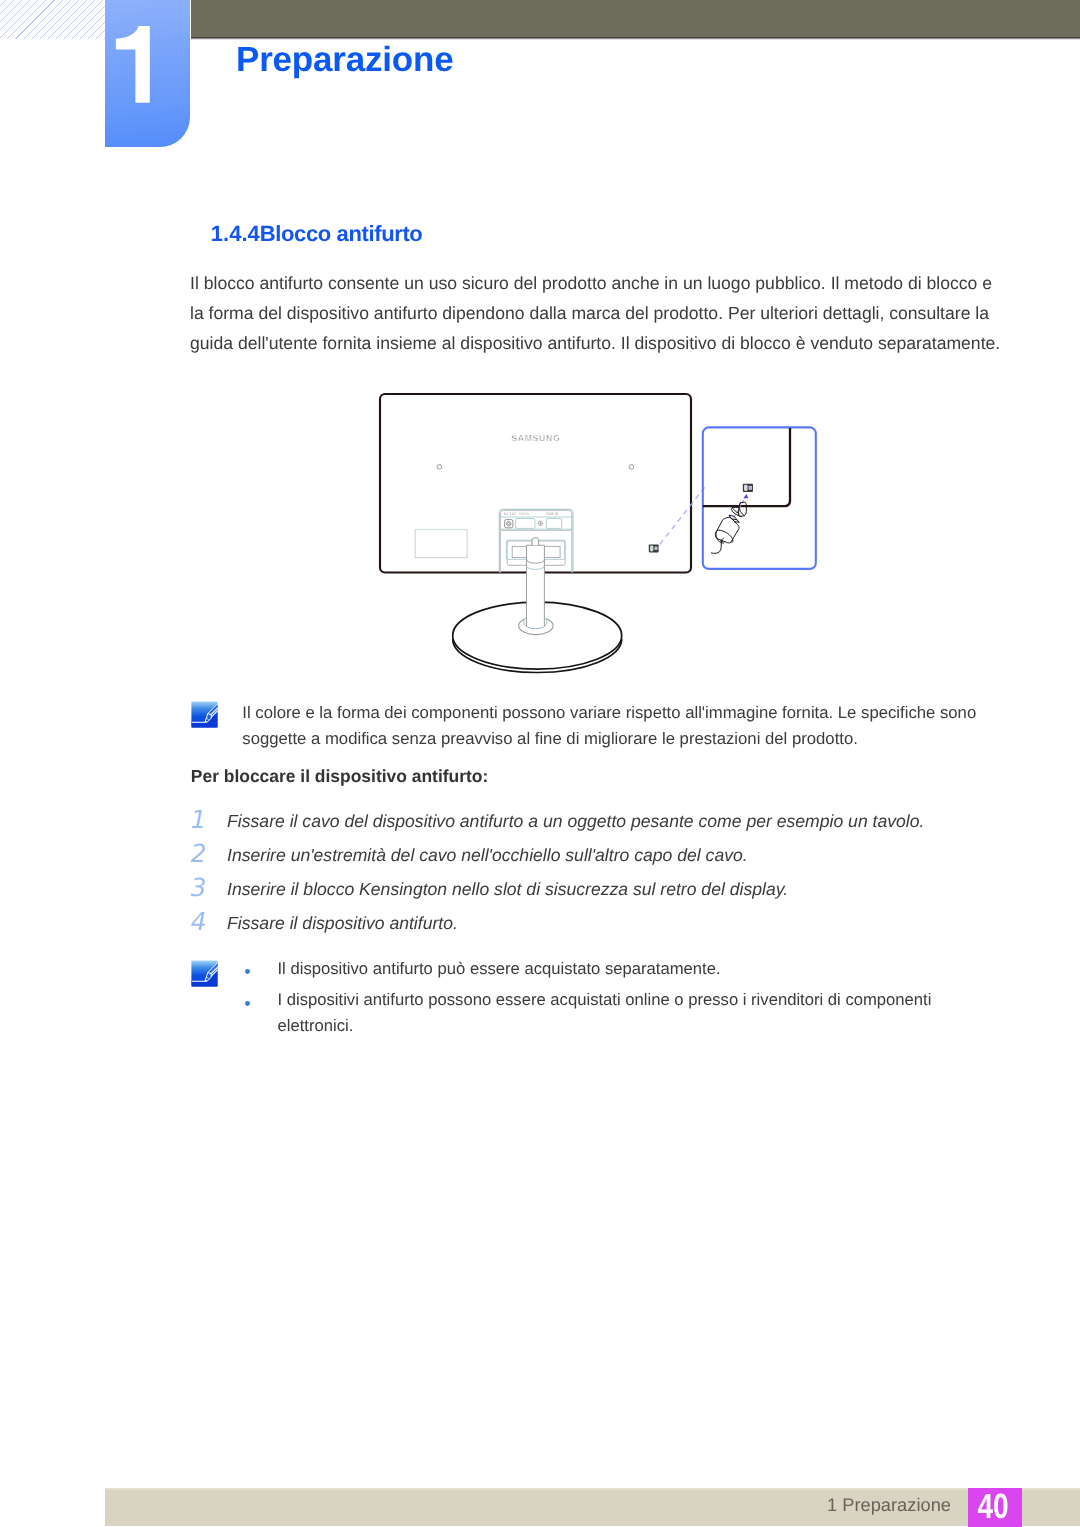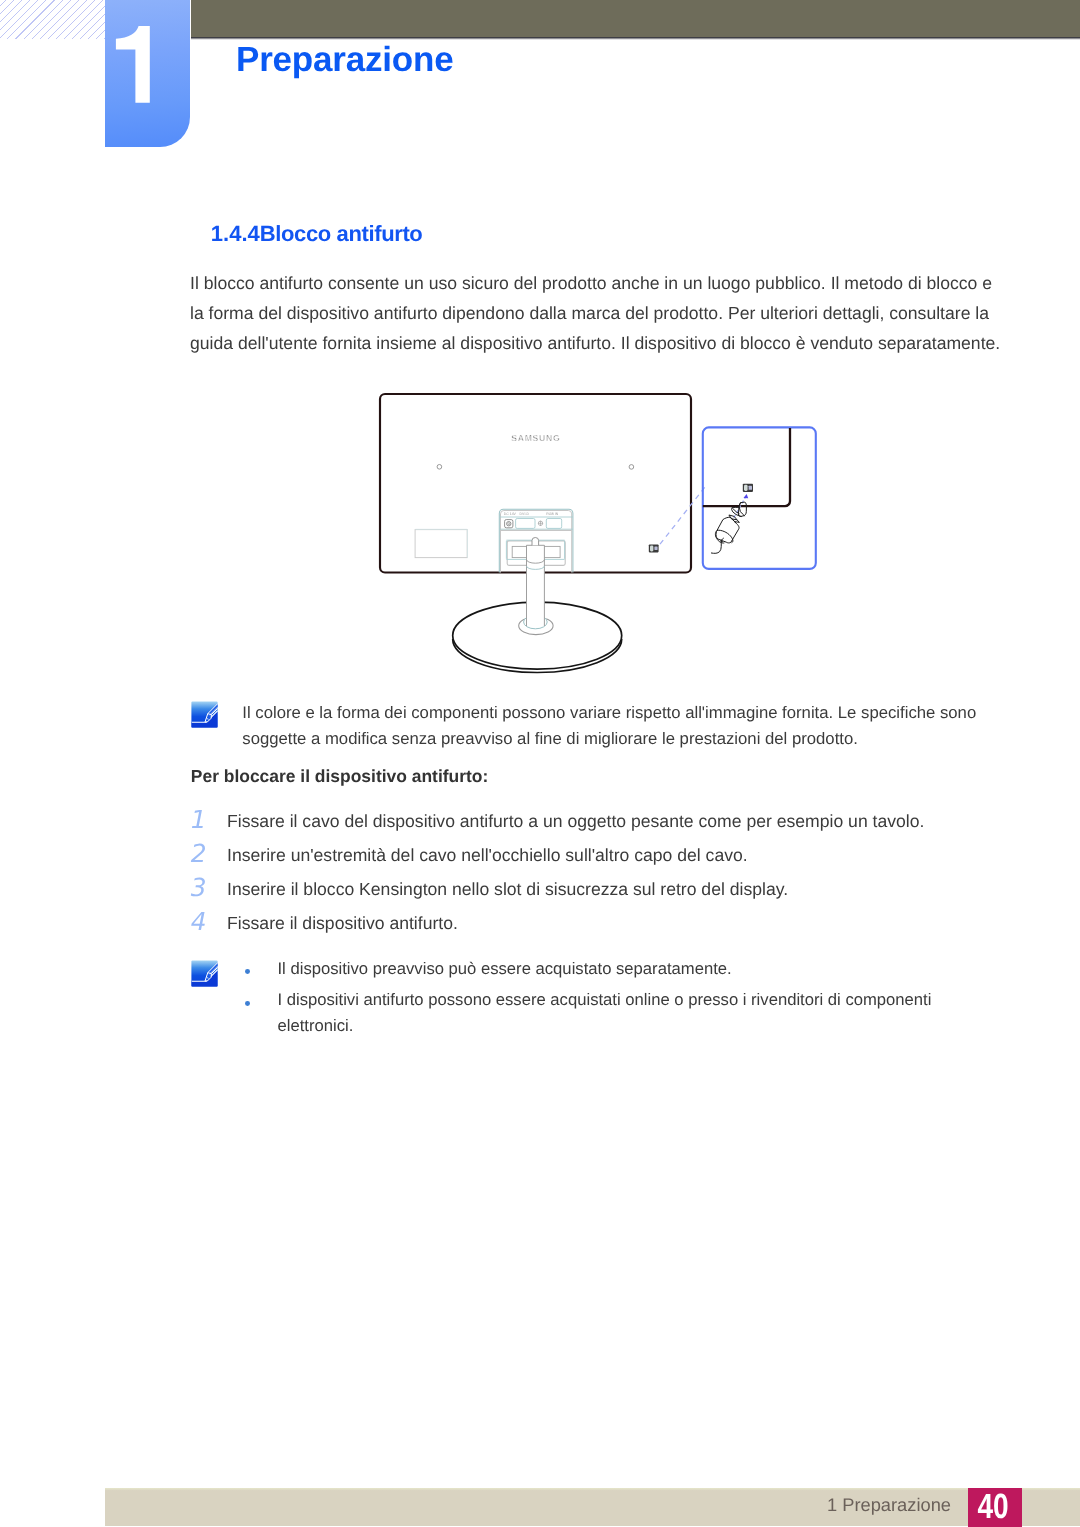--- a/index.html
+++ b/index.html
@@ -55,39 +55,39 @@
   .steps-head {
     position:absolute; left:190.8px; top:765.8px;
     font-size:17.45px; font-weight:bold; color:#333333;
   }
   .step { position:absolute; left:190px; width:810px; font-size:17.6px; color:#3b3b3b; }
   .step .n {
     position:absolute; left:0.8px; top:-6.8px; width:18px; text-align:left;
     color:#9cbcf7; font-family:"DejaVu Sans", sans-serif;
     font-style:italic; font-size:24.8px; font-weight:normal;
   }
-  .step .t { position:absolute; left:37.1px; top:-1px; }
+  .step .t { position:absolute; left:37.1px; top:-1px;font-style:italic; }
   .bullets { position:absolute; left:244.9px; top:955.7px; width:740px; }
   .bullet { position:relative; font-size:16.65px; line-height:26px; color:#3b3b3b;
             padding-left:32.6px; margin-bottom:5.7px; }
   .bullet::before {
     content:""; position:absolute; left:-0.1px; top:13.8px; width:4.9px; height:4.9px;
     border-radius:50%; background:#3d7fd4;
   }
   .footer-bar {
     position:absolute; left:105px; top:1487.6px; width:975px; height:38.4px;
     background:linear-gradient(180deg,#e6e6c9 0px,#e0ddc6 1.4px,#d9d3c1 2.6px,#d9d3c1 100%);
   }
   .footer-text {
     position:absolute; left:827px; top:1494px;
     font-size:18.3px; color:#6b615a; font-weight:normal;
   }
   .page-badge {
     position:absolute; left:967.7px; top:1487.5px; width:54.8px; height:39.5px;
-    background:#be185d; color:#fff; font-size:35px; font-weight:bold;
+    background:#d946ef; color:#fff; font-size:35px; font-weight:bold;
     text-align:center; line-height:37.0px; overflow:hidden;
   }
   .page-badge span { display:inline-block; transform:scaleX(0.80) translateX(-3px); transform-origin:center; }
 </style>
 </head>
 <body>
 
 <div class="hatch"></div>
 <div class="topbar"></div>
 <div class="topbar-shadow"></div>
@@ -242,19 +242,19 @@
  </defs>
  <rect x="0.4" y="0.4" width="26.2" height="26.2" rx="1.0" fill="url(#ngB)"></rect>
  <path d="M0.6 21.6 L15.3 21.6 L26.4 10.5 L26.4 26.6 L0.6 26.6 Z" fill="#0b3ad6"></path>
  <path d="M0.8 21.3 L15.0 21.3 L26.5 9.8" stroke="#ffffff" stroke-width="1.05" fill="none" stroke-linejoin="round"></path>
  <path d="M16.8 12.6 L26.6 2.8 L26.6 7.3 L20.4 13.5 L20.1 17.2 L16.5 20.8 L14.0 20.8 Z" fill="#1a5ae6"></path>
  <path d="M16.8 12.6 L26.6 2.8 M20.4 13.6 L26.7 7.3 M16.8 12.7 L20.4 13.6 M20.4 13.6 L20.1 17.3 M20.1 17.3 L16.5 20.9 M16.8 12.6 L14.0 20.9 M14.0 20.9 L16.5 20.9" stroke="#ffffff" stroke-width="1.0" fill="none" stroke-linejoin="round"></path>
  <path d="M18.6 14.2 L26.7 6.0" stroke="#ffffff" stroke-width="0.7" fill="none"></path>
  <path d="M15.4 17.2 L17.6 18.4" stroke="#ffffff" stroke-width="0.7" fill="none"></path>
 </svg></div>
 <div class="bullets">
-  <div class="bullet">Il dispositivo preavviso può essere acquistato separatamente.</div>
+  <div class="bullet">Il dispositivo antifurto può essere acquistato separatamente.</div>
   <div class="bullet">I dispositivi antifurto possono essere acquistati online o presso i rivenditori di componenti elettronici.</div>
 </div>
 
 <div class="footer-bar"></div>
 <div class="footer-text">1 Preparazione</div>
 <div class="page-badge"><span>40</span></div>
 
 </body></html>

